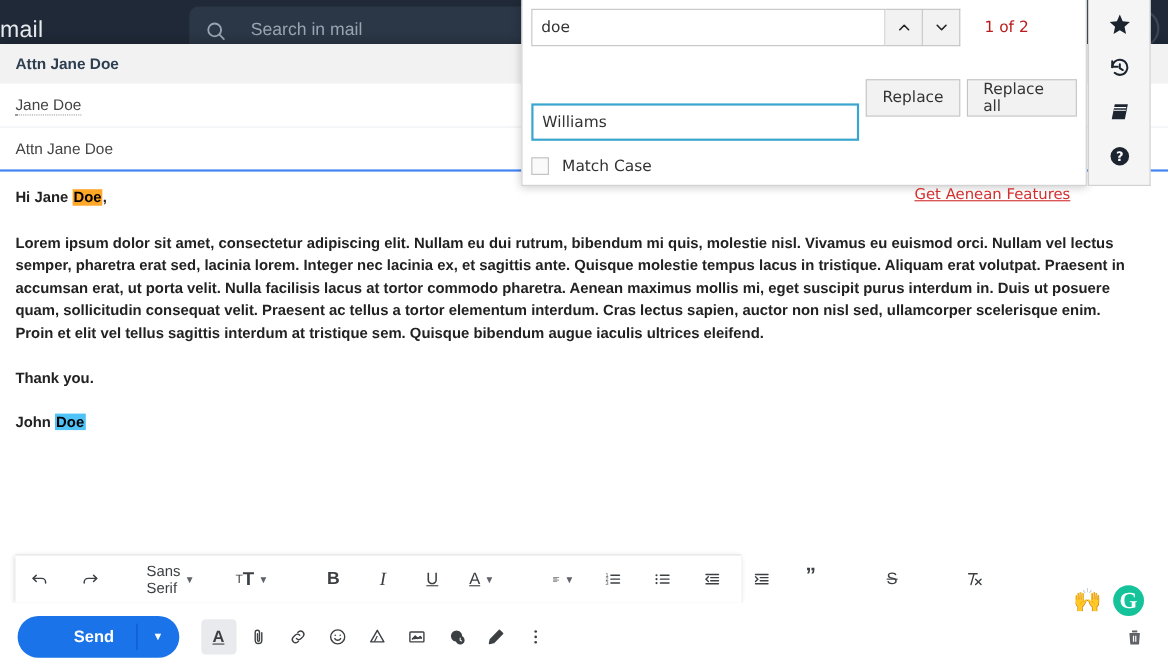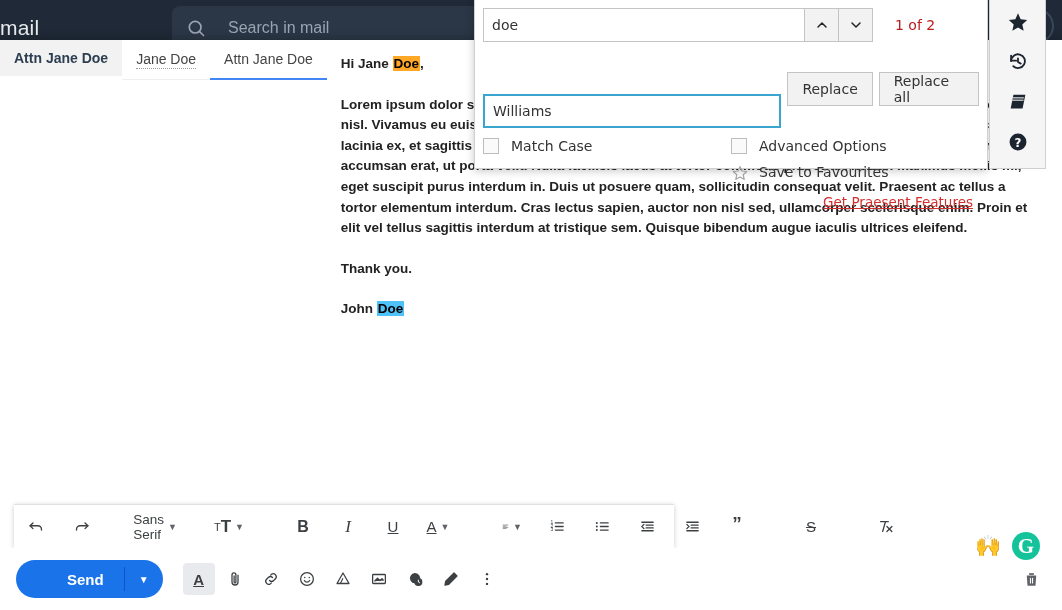--- a/index.html
+++ b/index.html
@@ -42,21 +42,21 @@
     position: absolute; right: 22px; top: 48px;
     color: #1f2937; font-size: 13px;
   }
 
   
   .compose {
     position: absolute; left: 0; top: 40px;
     width: 1062px; height: 570px;
     background: #ffffff;
     box-shadow: 0 0 10px rgba(0,0,0,.28);
-    display: flex; flex-direction: row;
+    display: flex; flex-direction: column;
   }
   .compose-title {
     height: 36px; background: #f2f2f2;
     display: flex; align-items: center;
     padding: 0 14px;
     font-size: 14px; color: #2c3e50; font-weight: 600;
     flex: 0 0 auto;
   }
   .field-row {
     height: 40px; border-bottom: 1px solid #eceff1;
@@ -177,21 +177,21 @@
   }
   .fr-count { margin-left: 22px; font-size: 14px; color: #b91c1c; }
   .fr-actionbtn {
     height: 34px; background: #f2f2f2; border: 1px solid #c4c4c4;
     display: flex; align-items: center; justify-content: center;
     font-size: 14px; color: #333; cursor: pointer;
     padding: 0 14px; margin-left: 6px;
   }
   .fr-opts { display: flex; font-size: 14px; color: #333; margin-top: 10px; }
   .fr-col { width: 250px; }
-  .fr-opt { display: flex; height: 26px; cursor: pointer; }
+  .fr-opt { display: flex; align-items: center; height: 26px; cursor: pointer; }
   .fr-checkbox {
     width: 16px; height: 16px; border: 1px solid #bdbdbd;
     background: #fafafa; margin-right: 12px; flex: 0 0 auto;
   }
   .fr-staricon { width: 18px; height: 18px; margin-right: 10px; flex: 0 0 auto; }
   .fr-premium {
     text-align: right; margin-top: 2px; padding-right: 6px;
   }
   .fr-premium a {
     color: #d32f2f; font-size: 13.5px;
@@ -451,38 +451,24 @@
     <div class="fr-actionbtn">Replace all</div>
   </div>
 
   <div class="fr-opts">
     <div class="fr-col">
       <div class="fr-opt">
         <span class="fr-checkbox"></span>
         <span>Match Case</span>
       </div>
     </div>
-    <div class="fr-col">
-      <div class="fr-opt">
-        <span class="fr-checkbox"></span>
-        <span>Advanced Options</span>
-      </div>
-      <div class="fr-opt">
-        <span class="fr-staricon">
-          <svg viewBox="0 0 24 24" width="18" height="18" fill="none" stroke="#9e9e9e" stroke-width="1.5" stroke-linejoin="round">
-            <path d="M12 3.5 L14.6 9.3 L21 10 L16.3 14.3 L17.6 20.5 L12 17.3 L6.4 20.5 L7.7 14.3 L3 10 L9.4 9.3 Z"></path>
-          </svg>
-        </span>
-        <span>Save to Favourites</span>
-      </div>
-    </div>
   </div>
 
   <div class="fr-premium">
-    <a>Get Praesent Features</a>
+    <a>Get Aenean Features</a>
   </div>
 </div>
 
 <div class="tool-rail">
   <div class="rail-btn">
     <svg viewBox="0 0 24 24" width="22" height="22" fill="#1c2430">
       <path d="M12 2.5 L14.9 9 L22 9.8 L16.7 14.6 L18.2 21.6 L12 18 L5.8 21.6 L7.3 14.6 L2 9.8 L9.1 9 Z"></path>
     </svg>
   </div>
   <div class="rail-btn">

